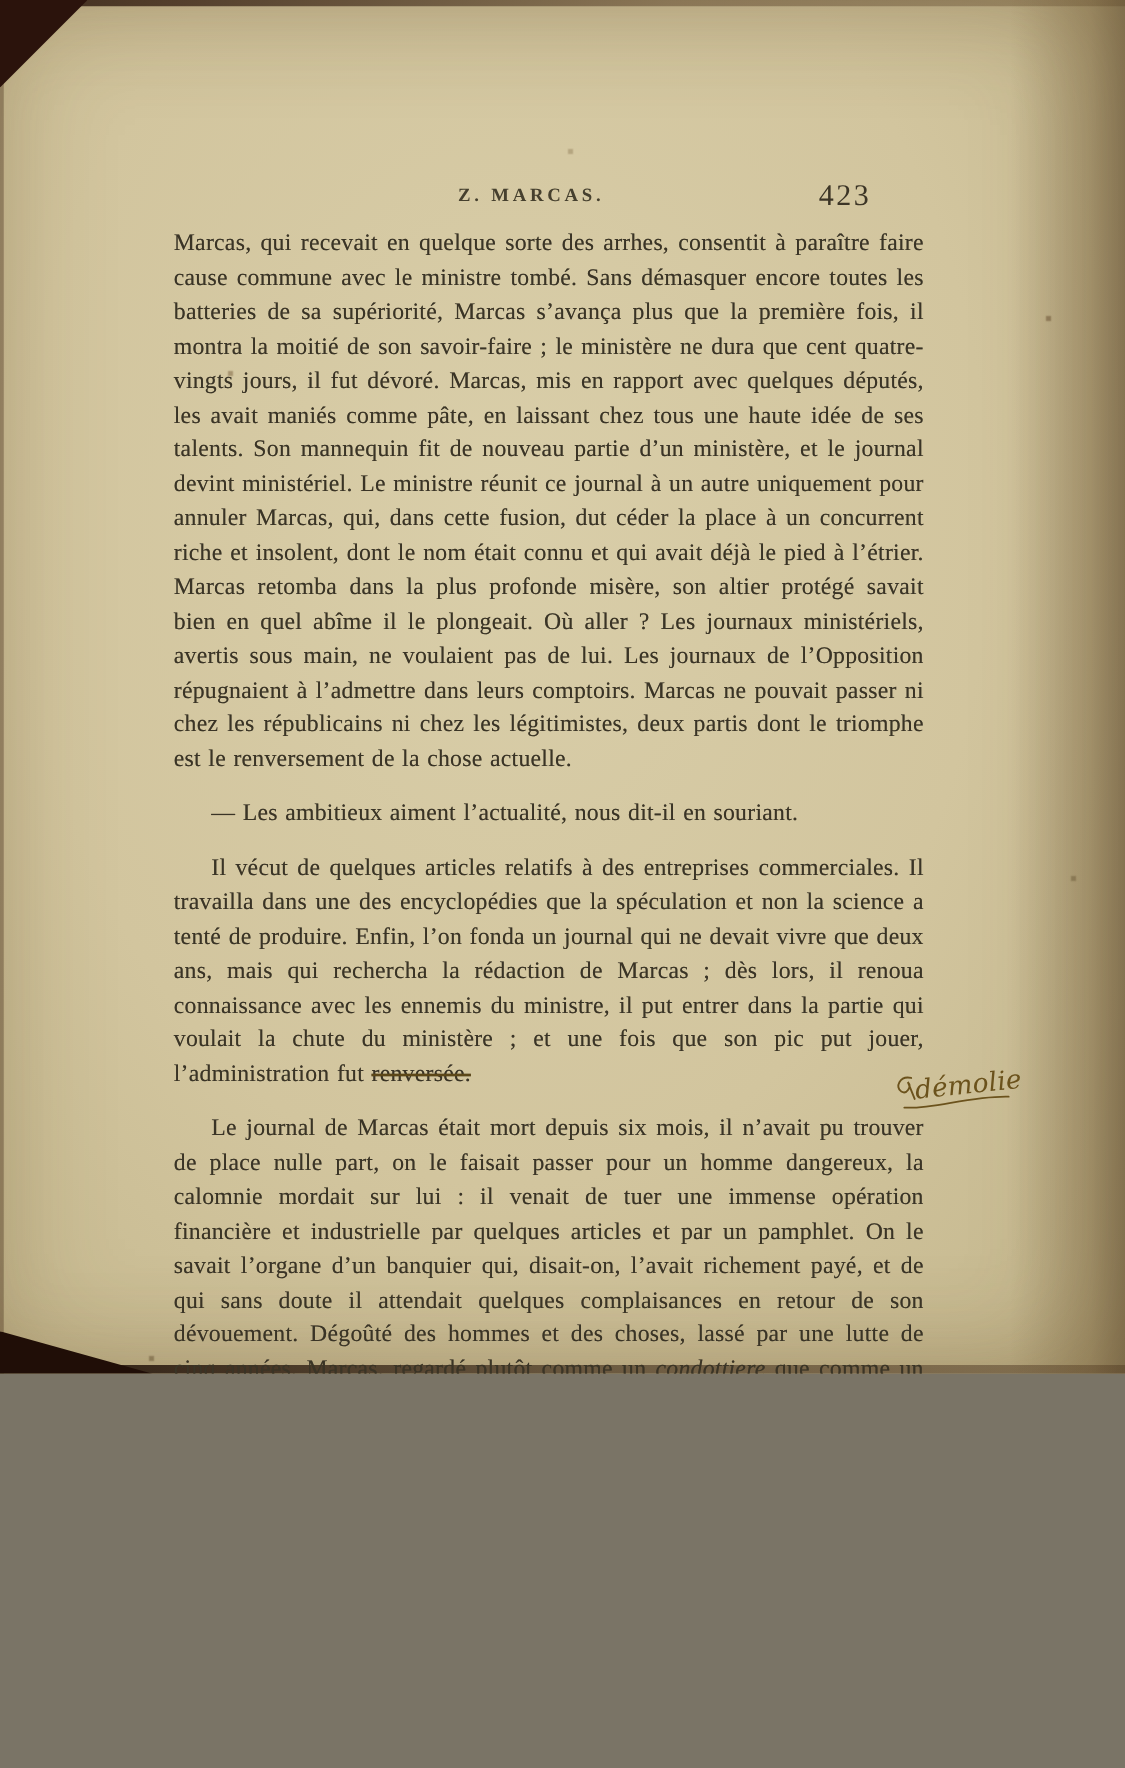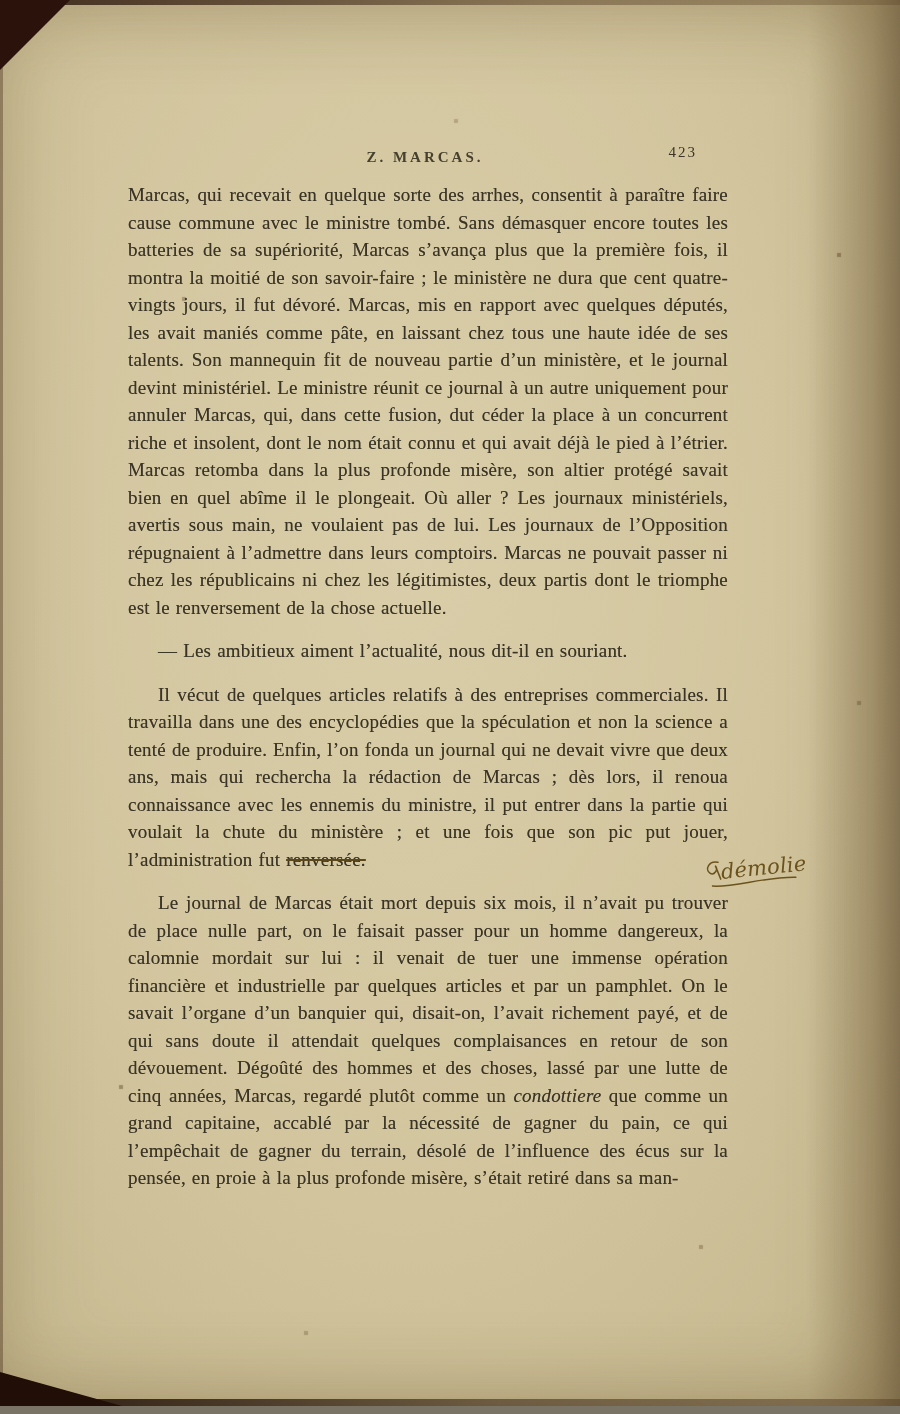--- a/index.html
+++ b/index.html
@@ -1,18 +1,18 @@
 <!DOCTYPE html>
 <html lang="fr"><head>
 <meta charset="utf-8">
 <style>
   html,body{margin:0;padding:0;background:#7a7466;}
   .page{
     position:relative;
-    width:900px;height:1406px;
+    width:900px;height:1099px;
     margin:0 auto;
     background:radial-gradient(ellipse at 45% 38%, #d9cea9 0%, #d2c59e 55%, #c3b68c 100%);
     box-shadow:inset 0 0 90px rgba(110,85,45,.30), inset -45px 0 80px rgba(100,75,40,.22);
     overflow:hidden;
     font-family:"Liberation Serif","DejaVu Serif",serif;
     color:#3a3426;
   }
   
   .edge-top{position:absolute;top:0;left:0;right:0;height:5px;
     background:linear-gradient(to right, rgba(43,22,12,.85), rgba(80,55,30,.45) 60%, rgba(90,65,35,.30));}
@@ -30,23 +30,23 @@
                838px 254px 1px 1px rgba(90,65,35,.45),
                700px 1246px 1px 1px rgba(110,85,50,.40),
                305px 1332px 1px 1px rgba(110,85,50,.35),
                455px 120px 1px 1px rgba(110,85,50,.30),
                858px 702px 1px 1px rgba(90,70,40,.38),
                120px 1086px 1px 1px rgba(90,70,40,.45);}
   
   .page-header{position:absolute;top:146px;left:125px;width:600px;height:26px;}
   .running-title{position:absolute;left:0;right:0;top:3px;text-align:center;
     font-size:15px;letter-spacing:3px;color:#46402e;font-weight:bold;}
-  .page-number{position:absolute;right:28px;top:-2px;font-size:15px;letter-spacing:2px;color:#3c3526;}
+  .page-number{position:absolute;right:28px;top:-2px;font-size:24px;letter-spacing:2px;color:#3c3526;}
   
-  .text-block{position:absolute;top:181px;left:128px;width:600px;
+  .text-block{position:absolute;top:181px;left:139px;width:600px;
     font-size:19px;line-height:27.5px;text-align:justify;
     letter-spacing:.2px;word-spacing:1px;hyphens:auto;-webkit-hyphens:auto;
     text-shadow:0 0 .4px rgba(58,52,38,.55);}
   .para{margin:0;padding:0;}
   .indent{text-indent:30px;margin-top:16px;}
   .rel{position:relative;}
   .struck{text-decoration:line-through;text-decoration-color:#5c4718;text-decoration-thickness:2px;}
   .italic-word{font-style:italic;}
   
   .annotation{position:absolute;right:-88px;bottom:-12px;width:112px;

